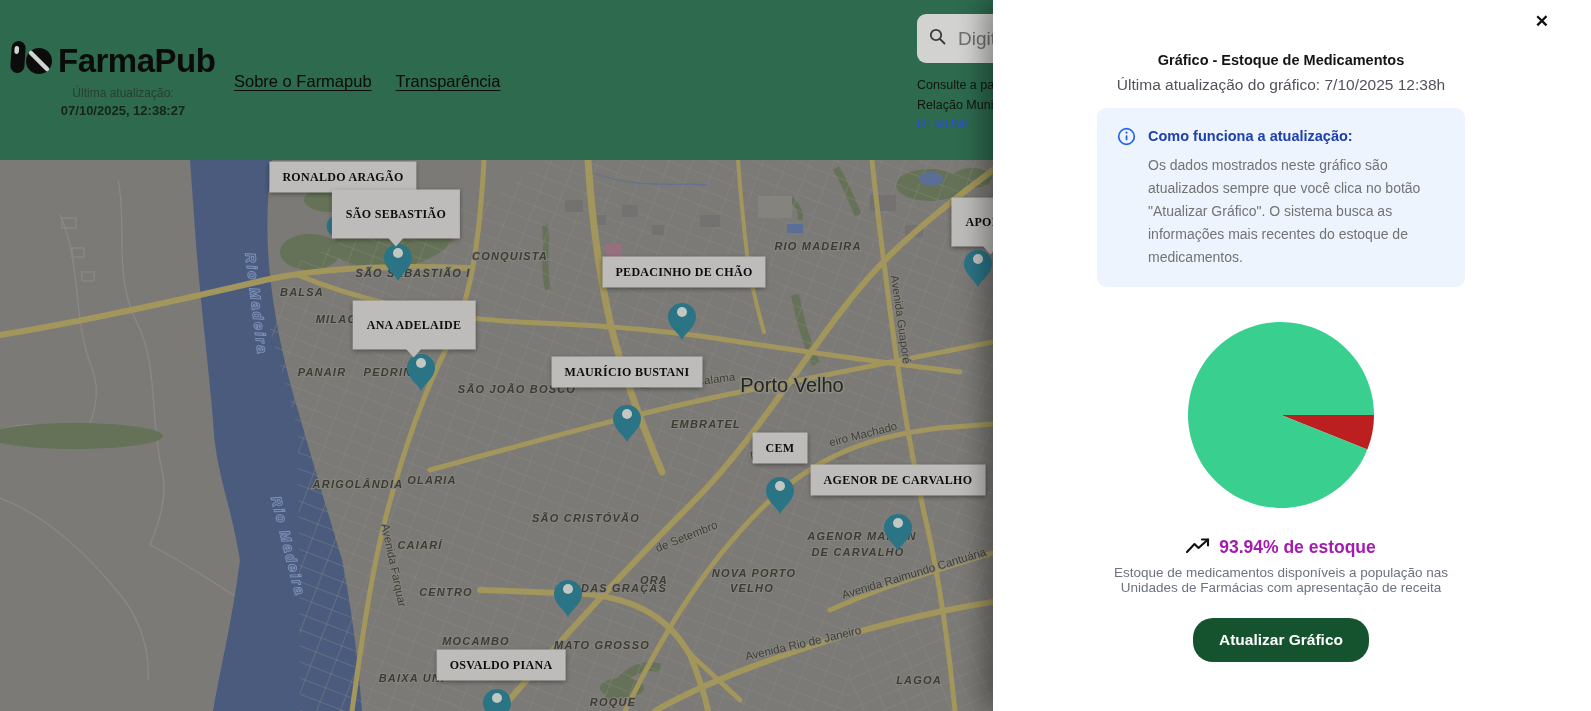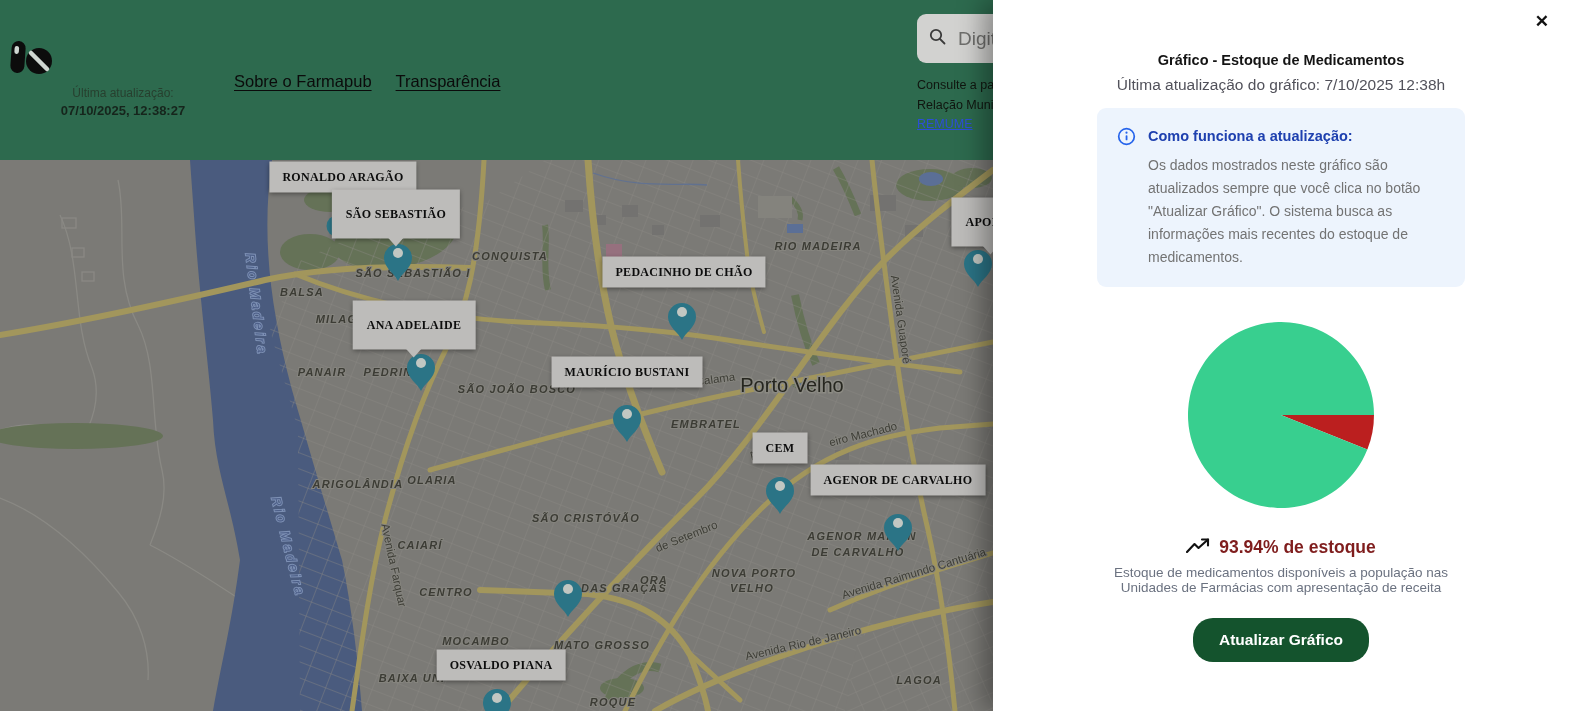--- a/index.html
+++ b/index.html
@@ -46,41 +46,42 @@
         font-weight:bold;color:#111;cursor:pointer;line-height:1;}
   .panel-title{margin:52px 0 0;text-align:center;font-size:14.5px;font-weight:bold;color:#141414;}
   .panel-sub{margin:8px 0 0;text-align:center;font-size:15.5px;color:#52525b;}
   .info-box{margin:14px auto 0;width:368px;box-sizing:border-box;background:#edf4fd;border-radius:9px;
         padding:18px 20px;display:flex;gap:12px;}
   .info-icn{flex:0 0 19px;padding-top:1px;}
   .info-h{font-size:14.5px;font-weight:bold;color:#1e40af;margin:2px 0 10px;}
   .info-b{font-size:14px;color:#737373;line-height:23px;margin:0;max-width:396px;}
   .pie-wrap{margin:30px auto 0;width:200px;height:196px;}
   .stat-row{margin:24px 0 0;display:flex;justify-content:center;align-items:center;gap:9px;}
-  .stat-txt{font-size:17.5px;font-weight:bold;color:#7f1d1d;}
+  .stat-txt{font-size:17.5px;font-weight:bold;color:#a21caf;}
   .panel-desc{margin:8px auto 0;max-width:348px;text-align:center;font-size:13.5px;color:#6b7280;line-height:14.5px;}
   .update-btn{display:block;margin:23px auto 0;background:#14532d;color:#fff;border:none;border-radius:20px;
         padding:13px 26px;font-size:15.5px;font-weight:bold;font-family:"Liberation Sans",sans-serif;cursor:pointer;}
 </style>
 </head>
 <body>
 
 <div id="app">
 
   <header>
     <div class="logo-block">
       <div class="logo-row">
         <span>
           <svg width="46" height="42" viewBox="0 0 46 42">
             <rect x="3" y="3" width="14" height="32" rx="7" fill="#0c0c0c" transform="rotate(4 10 19)"></rect>
             <rect x="6" y="8" width="4.5" height="8" rx="2.2" fill="#cfd6d1" transform="rotate(4 10 19)"></rect>
             <circle cx="31" cy="23" r="13" fill="#0c0c0c"></circle>
             <line x1="23" y1="15" x2="39" y2="31" stroke="#cfd6d1" stroke-width="4.5" stroke-linecap="round"></line>
           </svg>
         </span>
+        <span class="brand">FarmaPub</span>
       </div>
       <div class="lu-label">Última atualização:</div>
       <div class="lu-value">07/10/2025, 12:38:27</div>
     </div>
     <nav>
       <a>Sobre o Farmapub</a>
       <a>Transparência</a>
     </nav>
     <div class="search-box">
       <span>

